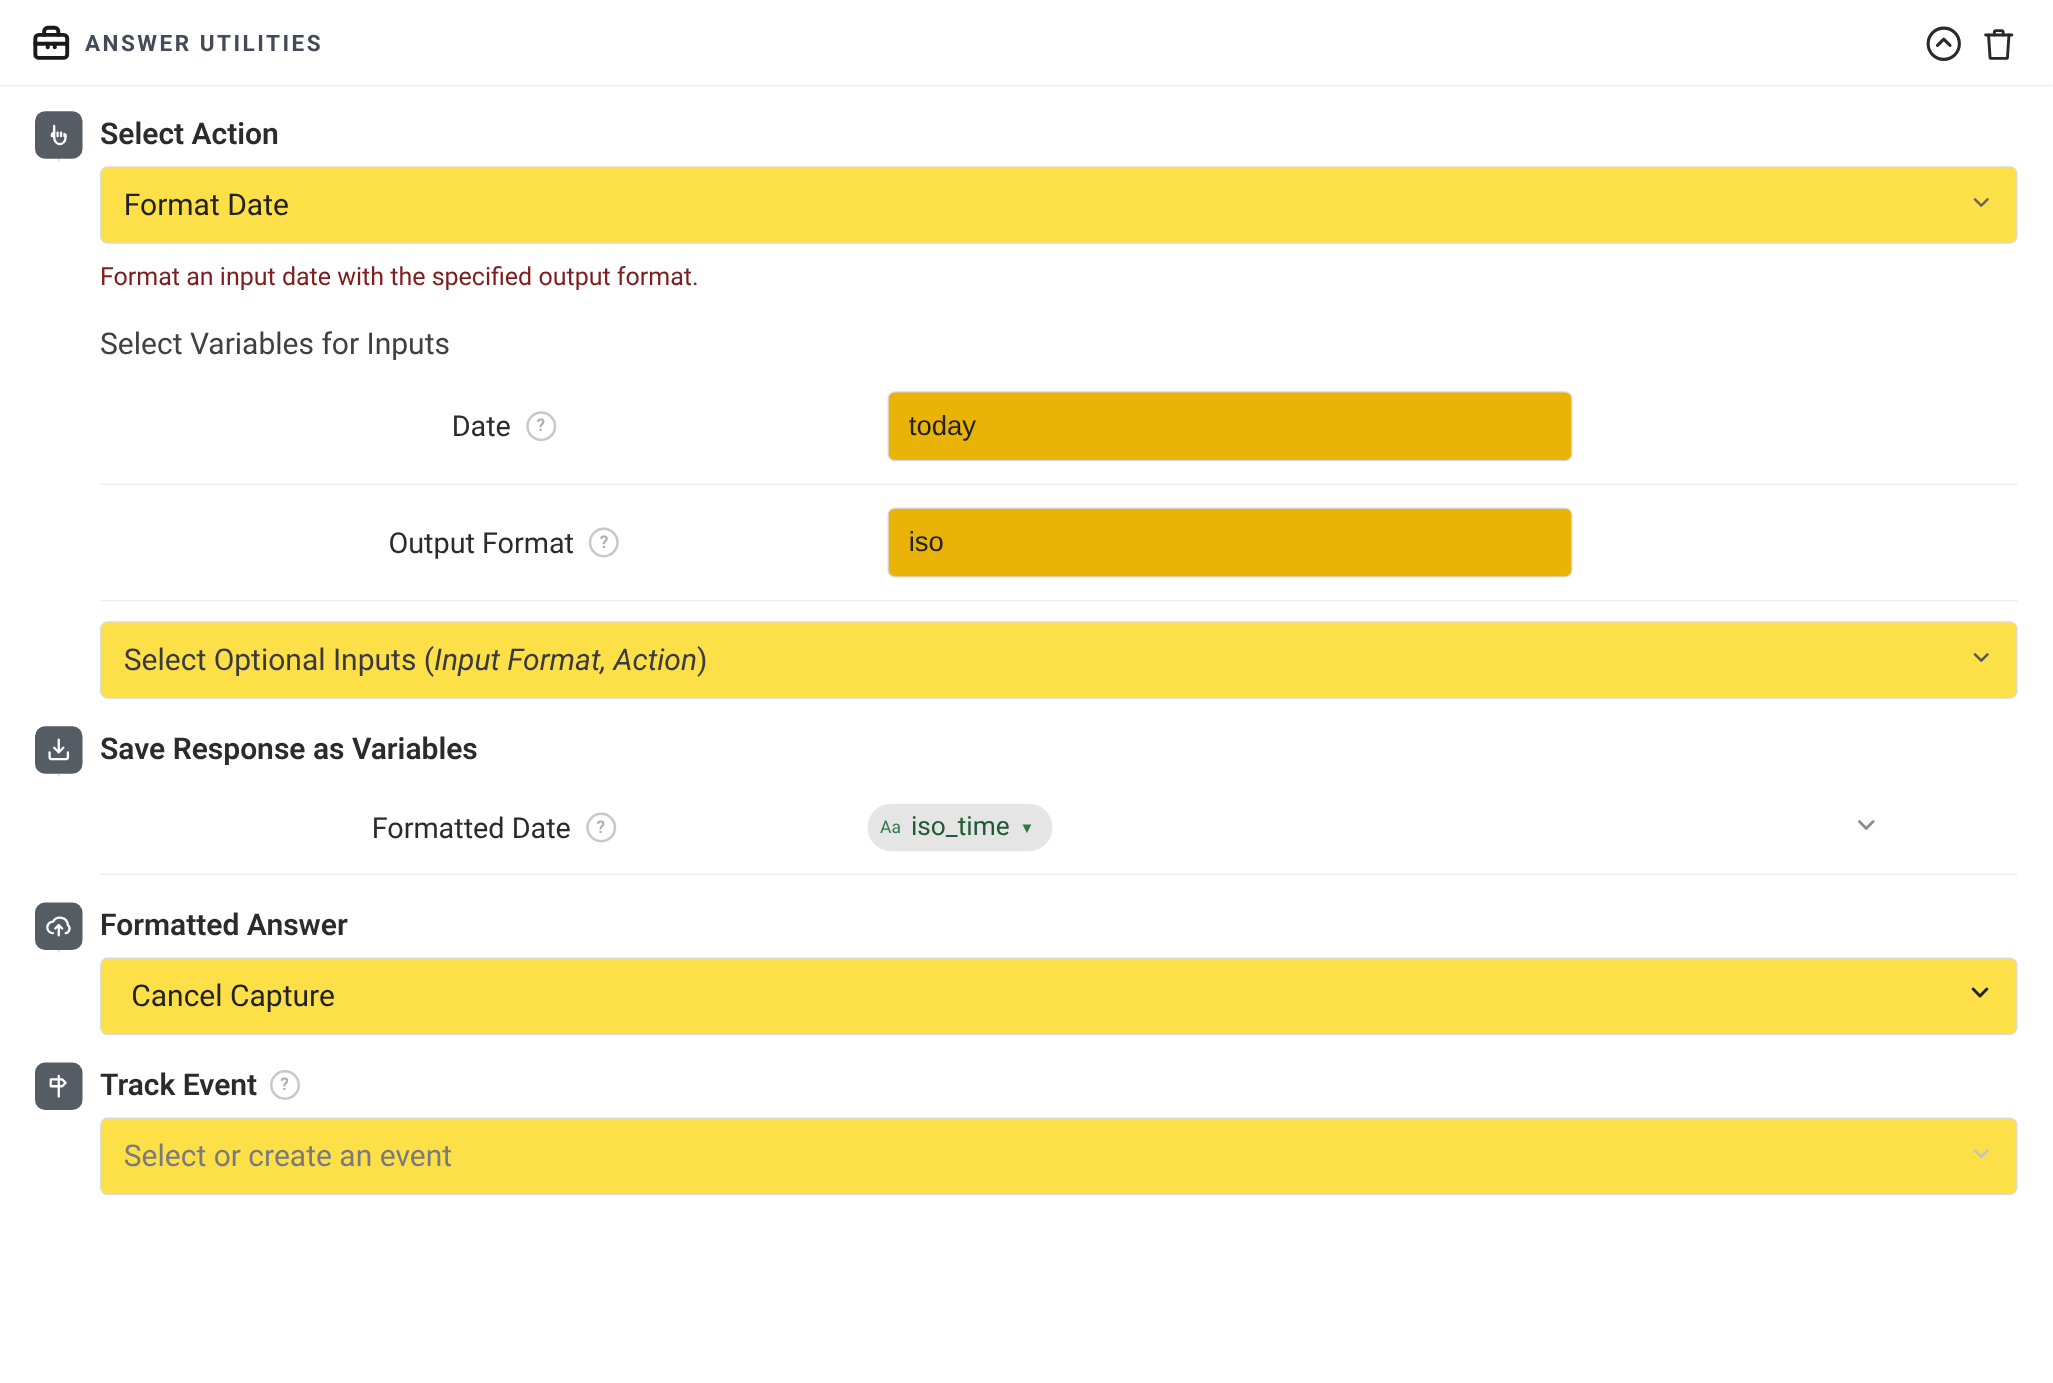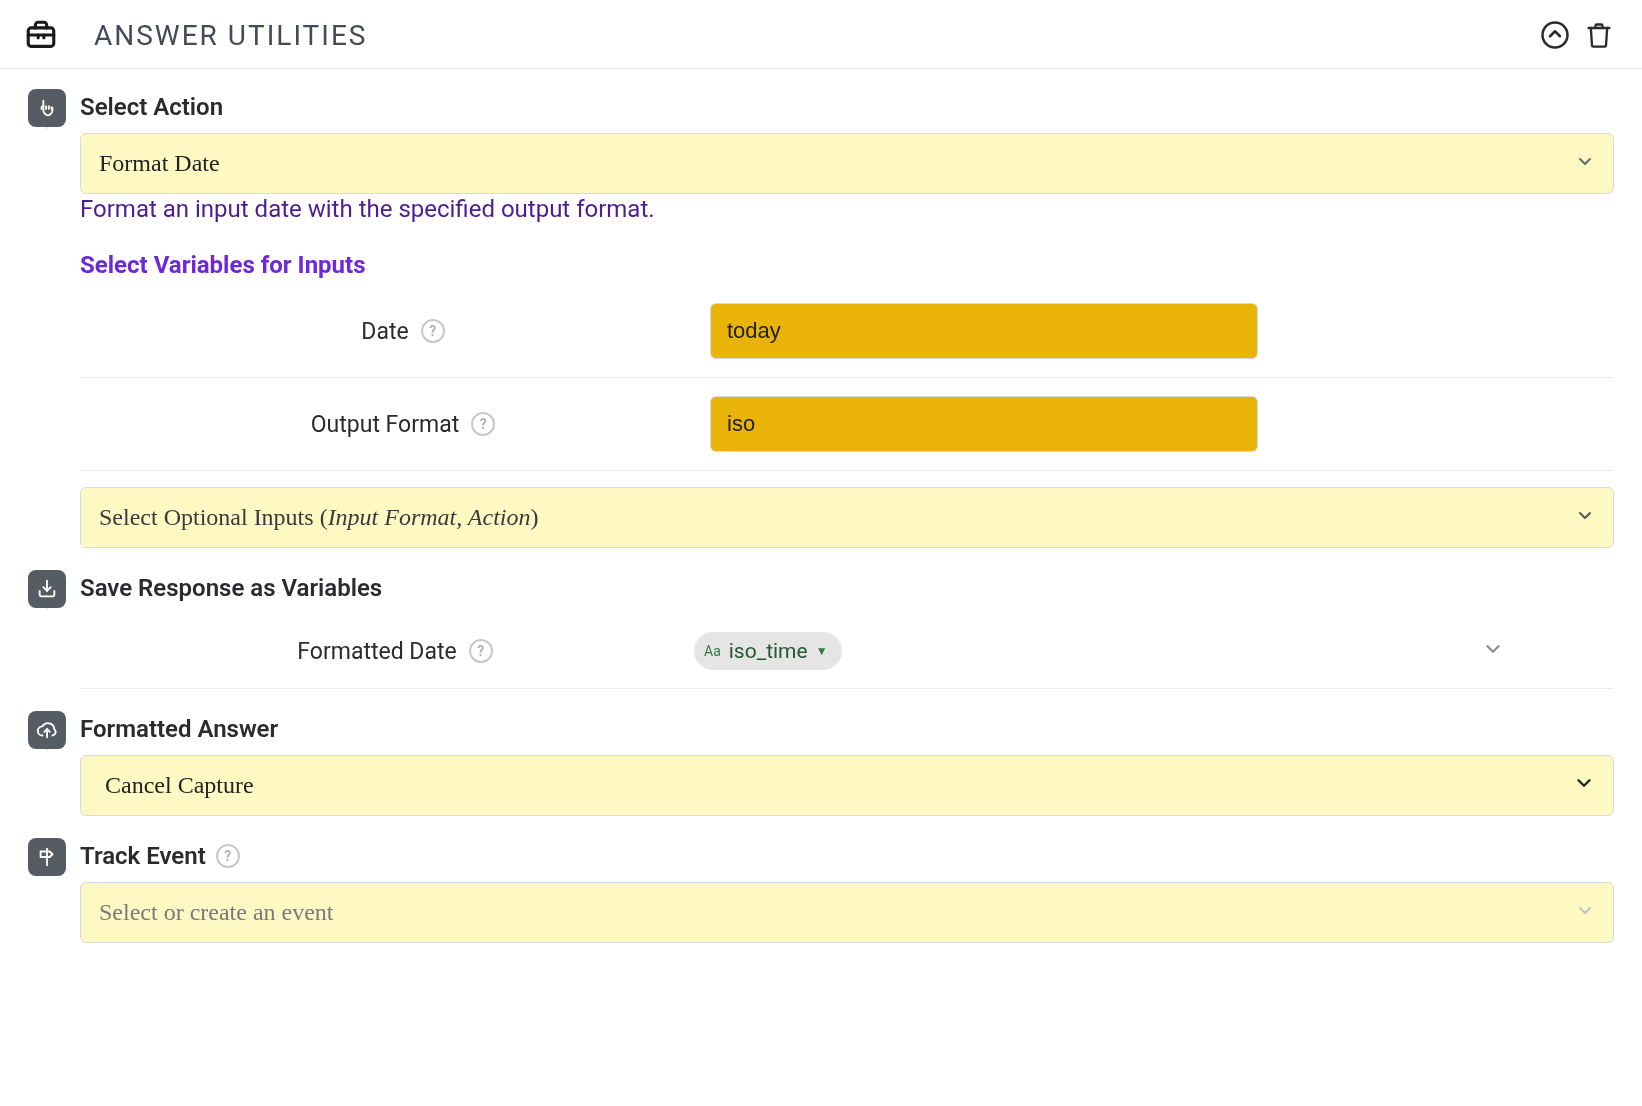--- a/index.html
+++ b/index.html
@@ -13,25 +13,25 @@
     width: 1642px;
   }
   
   .header {
     display: flex;
     align-items: center;
     padding: 16px 24px 14px 24px;
     border-bottom: 1px solid #eaeaea;
   }
   .header-title {
-    font-size: 28px;
-    font-weight: 400;
+    font-size: 18px;
+    font-weight: 700;
     letter-spacing: 2px;
     color: #444a57;
-    margin-left: 36px;
+    margin-left: 10px;
   }
   .toolbox-icon svg { display: block; }
   .header-spacer { flex: 1; }
   .hdr-btn {
     display: inline-flex;
     align-items: center; justify-content: center;
     width: 38px; height: 38px;
     cursor: pointer;
     color: #2a2a2a;
   }
@@ -85,45 +85,44 @@
     align-items: center;
     gap: 10px;
   }
   .select {
     width: 100%;
     border: 1.5px solid #d9d9de;
     border-radius: 6px;
     padding: 16px 48px 16px 18px;
     font-size: 24px;
     color: #222;
-    background: #fef9c3;
+    background: #fde047;
     position: relative;
     display: flex;
     align-items: center;
     cursor: pointer;
-    font-family: Liberation Serif, serif;
   }
   .select .chevron {
     position: absolute;
     right: 18px;
     top: 50%;
     transform: translateY(-50%);
     color: #666;
   }
   .select.muted-text { color: #7a7a7e; }
   .select.muted-text .chevron { color: #c2c2c6; }
   .helper {
-    font-size: 24px;
-    color: #4c1d95;
-    margin-top: 1px;
+    font-size: 20px;
+    color: #7f1d1d;
+    margin-top: 14px;
   }
   .subhdr {
     font-size: 24px;
-    font-weight: 700;
-    color: #6d28d9;
+    font-weight: 400;
+    color: #404040;
     margin-top: 28px;
     margin-bottom: 6px;
   }
   .kv-row {
     display: flex;
     align-items: center;
     border-bottom: 1px solid #ececef;
     padding: 18px 0;
   }
   .kv-label {

